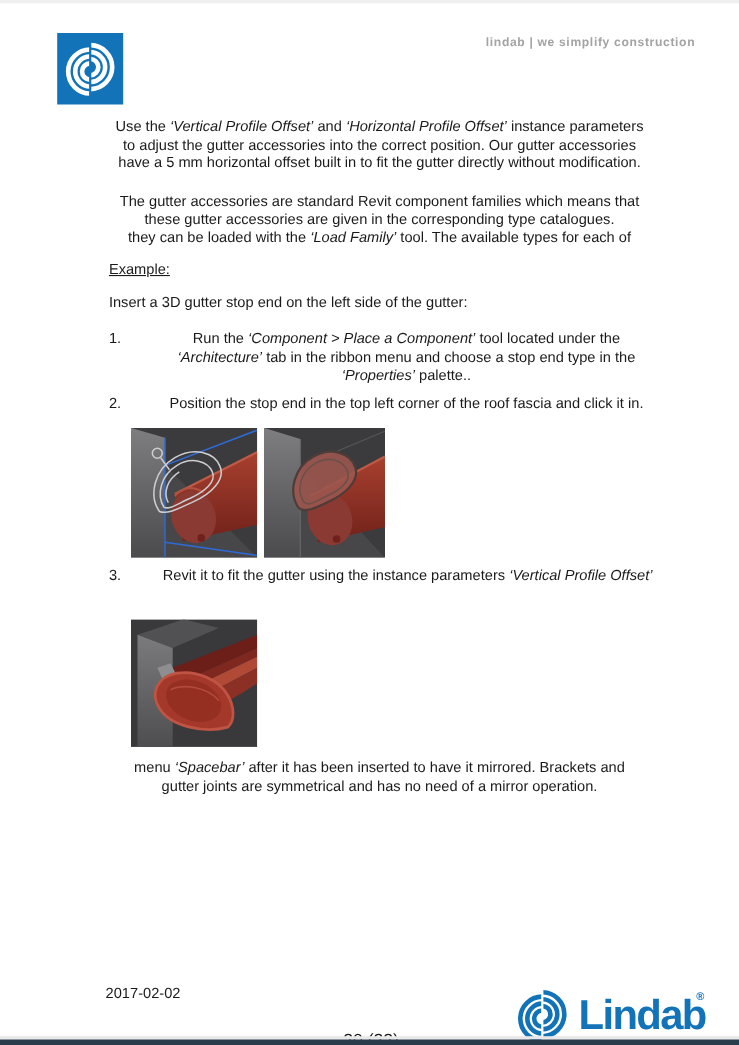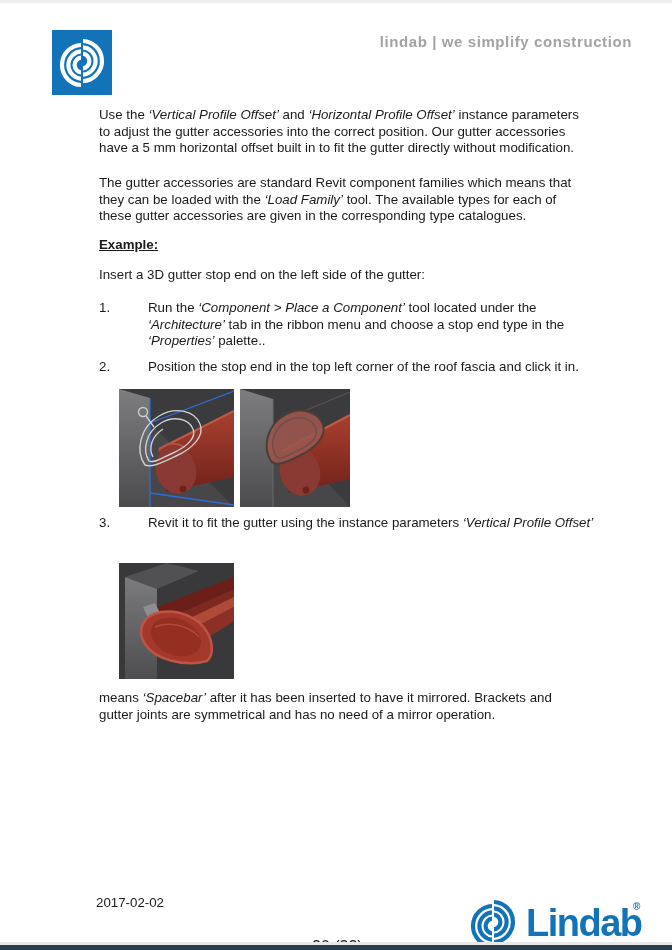--- a/index.html
+++ b/index.html
@@ -7,27 +7,27 @@
     width:672px;height:950px;position:relative;overflow:hidden;
     background:#ffffff;
     font-family:"Liberation Sans",sans-serif;
     color:#1a1a1a;
   }
   .abs{position:absolute;}
   .top-edge{left:0;top:0;width:672px;height:3px;background:#efefef;}
 
   
   .logo-square{left:52px;top:30px;width:60px;height:65px;background:var(--brand,#1273b9);}
-  .tagline{right:40px;top:33px;font-size:15px;font-weight:bold;color:#a3a3a3;letter-spacing:.6px;white-space:nowrap;}
+  .tagline{right:40px;top:33px;font-size:11px;font-weight:bold;color:#a3a3a3;letter-spacing:.6px;white-space:nowrap;}
 
   
   .bodyblock{left:99px;width:492px;font-size:13.3px;line-height:16.6px;}
-  .ln{white-space:nowrap;}
+  .ln{white-space:nowrap;text-align:center;}
   .it{font-style:italic;}
-  .u{text-decoration:underline;font-weight:bold;}
+  .u{text-decoration:underline;}
   .step{display:flex;}
   .num{width:22px;flex:none;}
   .stx{flex:1;margin-left:27px;}
 
   
   .fig{position:absolute;overflow:hidden;}
   .fig svg{display:block;}
 
   
   .f-date{left:80px;top:895px;font-size:13.3px;margin-left:16px;}
@@ -71,22 +71,22 @@
 <div class="abs tagline">lindab  |  we simplify construction</div>
 
 <div class="abs bodyblock" style="top:107px">
   <div class="ln"><span>Use the </span><span class="it">‘Vertical Profile Offset’</span><span> and </span><span class="it">‘Horizontal Profile Offset’</span><span> instance parameters</span></div>
   <div class="ln"><span>to adjust the gutter accessories into the correct position. Our gutter accessories</span></div>
   <div class="ln"><span>have a 5 mm horizontal offset built in to fit the gutter directly without modification.</span></div>
 </div>
 
 <div class="abs bodyblock" style="top:175px">
   <div class="ln"><span>The gutter accessories are standard Revit component families which means that</span></div>
+  <div class="ln"><span>these gutter accessories are given in the corresponding type catalogues.</span></div>
   <div class="ln"><span>they can be loaded with the </span><span class="it">‘Load Family’</span><span> tool. The available types for each of</span></div>
-  <div class="ln"><span>these gutter accessories are given in the corresponding type catalogues.</span></div>
 </div>
 
 <div class="abs bodyblock" style="top:237px">
   <span class="u">Example:</span>
 </div>
 
 <div class="abs bodyblock" style="top:267px">
   <span>Insert a 3D gutter stop end on the left side of the gutter:</span>
 </div>
 
@@ -188,21 +188,21 @@
     <polygon points="48,66 115,34 115,44 54,76" fill="#b04a37"></polygon>
     <path d="M 54,76 L 115,44 L 115,58 C 95,72 70,85 58,86 C 52,86 50,81 54,76 Z" fill="#8c3026"></path>
     <polygon points="24,44 36,40 41,50 29,55" fill="#8e8e91"></polygon>
     <path d="M 88,98 C 66,104 36,97 26,81 C 17,67 24,52 42,49 C 60,46 80,55 88,69 C 94,79 95,92 88,98 Z" fill="#a4382a" stroke="#bf5444" stroke-width="2.5"></path>
     <ellipse cx="57" cy="74" rx="26" ry="18" transform="rotate(22 57 74)" fill="#952f22"></ellipse>
     <path d="M 36,64 C 48,58 70,62 80,74" fill="none" stroke="#b14a3a" stroke-width="1.5"></path>
   </svg>
 </div>
 
 <div class="abs bodyblock" style="top:690px">
-  <div class="ln"><span>means </span><span class="it">‘Spacebar’</span><span> after it has been inserted to have it mirrored. Brackets and</span></div>
+  <div class="ln"><span>menu </span><span class="it">‘Spacebar’</span><span> after it has been inserted to have it mirrored. Brackets and</span></div>
   <div class="ln"><span>gutter joints are symmetrical and has no need of a mirror operation.</span></div>
 </div>
 
 <div class="abs f-date">2017-02-02</div>
 <div class="abs f-page">20 (22)</div>
 
 <div class="abs f-logo">
   <svg width="50" height="56" viewBox="0 0 50 56" style="position:absolute;left:0;top:1px">
     <defs>
       <clipPath id="fl">

